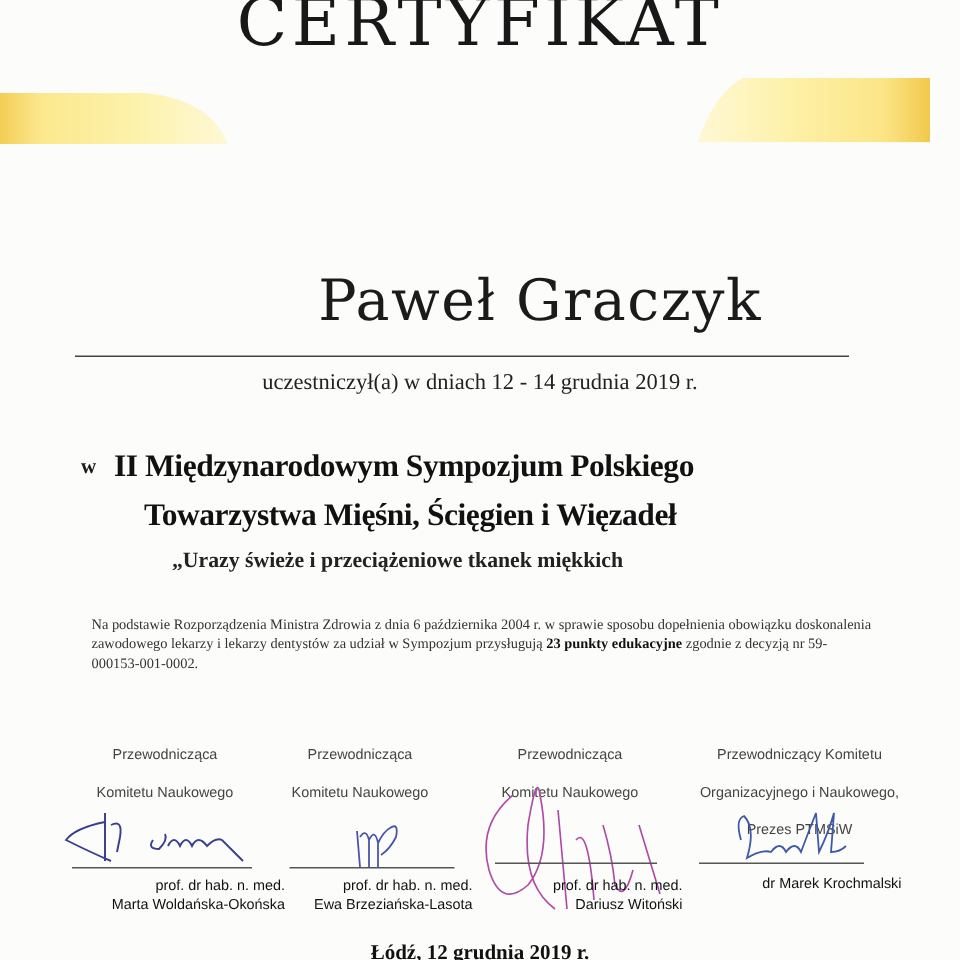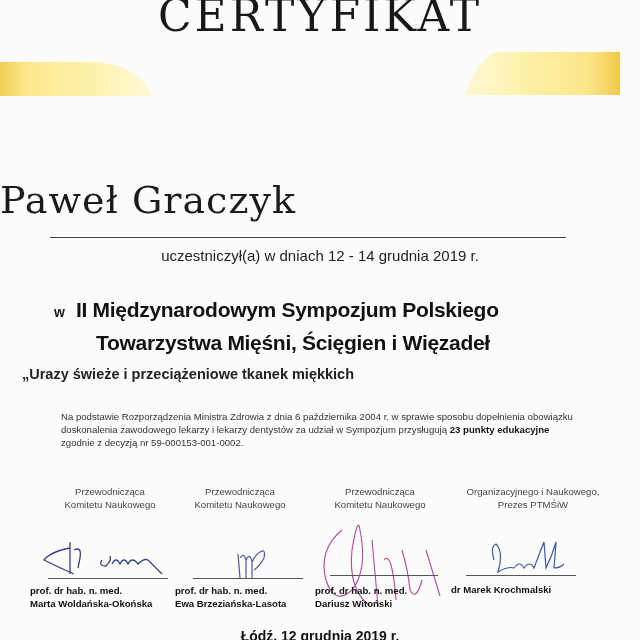--- a/index.html
+++ b/index.html
@@ -8,21 +8,21 @@
       width: 640px;
       height: 640px;
       overflow: hidden;
       background: #fcfcfb;
     }
     body {
       position: relative;
       font-family: "Liberation Sans", sans-serif;
       color: #1a1a1a;
     }
-    .abs { position: absolute; }
+    .abs { position: absolute; font-family: Liberation Serif, serif; }
 
     
     .band-left {
       left: 0; top: 62px; width: 152px; height: 34px;
       background: linear-gradient(90deg, #f3cd55 0%, #fbe88e 18%, #fdf2ac 60%, #fef8d6 100%);
       border-top-right-radius: 60px 60px;
       clip-path: polygon(0 0, 62% 0, 100% 100%, 0 100%);
     }
     .band-left { border-top-right-radius: 0; clip-path: path('M0,0 L96,0 Q140,4 152,34 L0,34 Z'); }
     .band-right {
@@ -35,21 +35,21 @@
       left: 0; width: 640px; top: -10px;
       text-align: center;
       font-family: "DejaVu Serif", serif;
       font-size: 44px;
       letter-spacing: 3px;
       color: #181818;
       font-weight: normal;
     }
     .recipient {
       left: 0; width: 508px; top: 178px;
-      text-align: left;
+      text-align: right;
       font-family: "DejaVu Serif", serif;
       font-size: 38px;
       letter-spacing: 1px;
       color: #1b1b1b;
     }
     .divider {
       left: 50px; top: 237px; width: 516px; height: 0;
       border-top: 1px solid #444;
     }
     .participated {
@@ -68,45 +68,45 @@
       letter-spacing: -0.3px;
     }
     .event-line2 {
       left: 86px; top: 331px;
       font-size: 21px; font-weight: bold; color: #111;
       letter-spacing: -0.3px;
       margin-left: 10px;
     }
     .subtitle {
       left: 0; width: 508px; top: 365px;
-      text-align: left;
+      text-align: center;
       font-size: 14.5px; font-weight: bold; color: #222;
       line-height: 18px;
       padding-left: 22px;
       box-sizing: border-box;
     }
     .legal {
       left: 61px; top: 410px; width: 520px;
       font-size: 9.6px; line-height: 13px; color: #333;
     }
     .legal b { color: #111; }
 
     .sig-col {
       position: absolute;
       text-align: center;
     }
     .sig-role {
-      font-size: 9.6px; line-height: 13px; color: #444;
+      font-size: 9.6px; line-height: 13px; color: #444; margin-top: 12px;
     }
     .sig-line {
       position: absolute; height: 0; border-top: 1px solid #555;
     }
     .sig-name {
-      position: absolute; text-align: left;
-      font-size: 9.6px; line-height: 13px; font-weight: bold; color: #111;
+      position: absolute; text-align: right;
+      font-size: 9.6px; line-height: 13px; font-weight: normal; color: #111;
     }
     .sig-svg { position: absolute; overflow: visible; }
 
     .place-date {
       left: 0; width: 640px; top: 628px;
       text-align: center;
       font-size: 14px; font-weight: bold; color: #111;
     }
   </style>
 </head>
@@ -166,20 +166,21 @@
   <path d="M30,20 Q6,40 14,70 Q22,96 40,80 Q56,60 48,20 Q46,4 40,40 Q36,80 58,96" stroke="#b04aa8" stroke-width="1.1" fill="none"></path>
   <path d="M60,30 L66,96 M72,50 Q80,40 84,90 M90,40 Q96,60 98,80 Q104,92 110,70 M114,40 Q120,60 128,86" stroke="#b04aa8" stroke-width="1.1" fill="none"></path>
 </svg>
 <div class="sig-line" style="left:330px; top:575px; width:108px;"></div>
 <div class="sig-name" style="left:315px; top:584px; width:140px;">
   <div>prof. dr hab. n. med.</div>
   <div>Dariusz Witoński</div>
 </div>
 
 <div class="sig-col" style="left:448px; top:485px; width:170px;">
+  <div class="sig-role">Przewodniczący Komitetu</div>
   <div class="sig-role">Organizacyjnego i Naukowego,</div>
   <div class="sig-role">Prezes PTMŚiW</div>
 </div>
 <svg class="sig-svg" style="left:488px; top:538px;" width="80" height="42">
   <path d="M6,22 Q2,8 8,6 Q16,14 10,34 Q20,28 26,30 Q32,22 36,30 Q42,22 46,30 Q52,14 56,4 L58,30 Q64,18 68,4 L66,30 Q72,30 76,26" stroke="#3d5aa8" stroke-width="1.2" fill="none"></path>
 </svg>
 <div class="sig-line" style="left:466px; top:575px; width:110px;"></div>
 <div class="sig-name" style="left:451px; top:583px; width:150px;">
   <div>dr Marek Krochmalski</div>
 </div>

